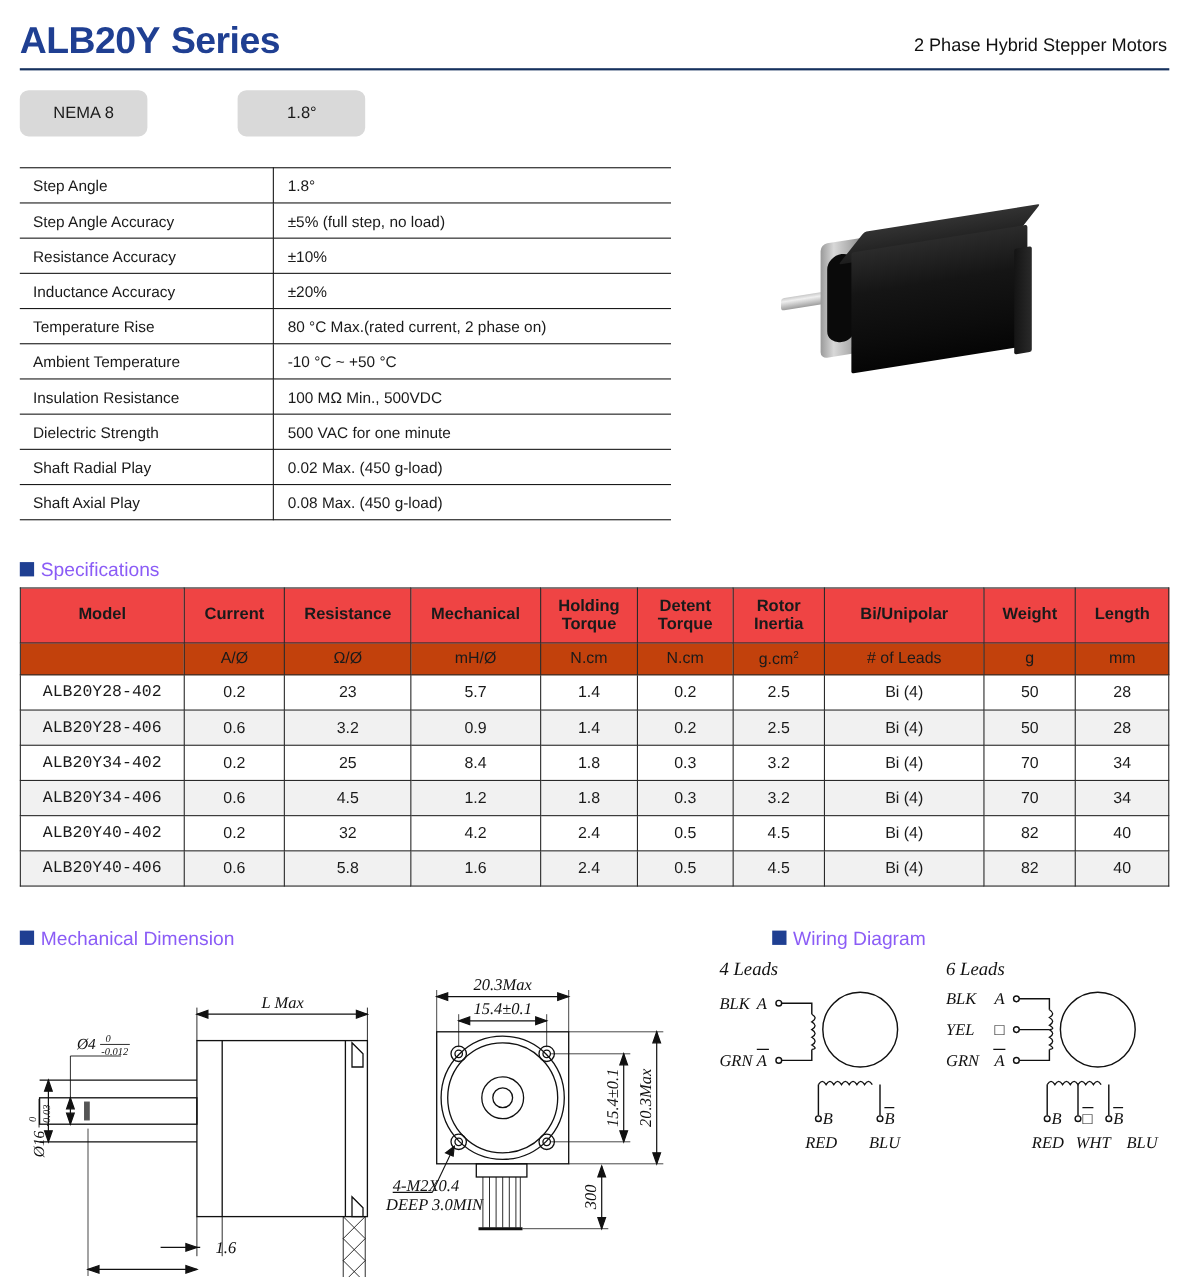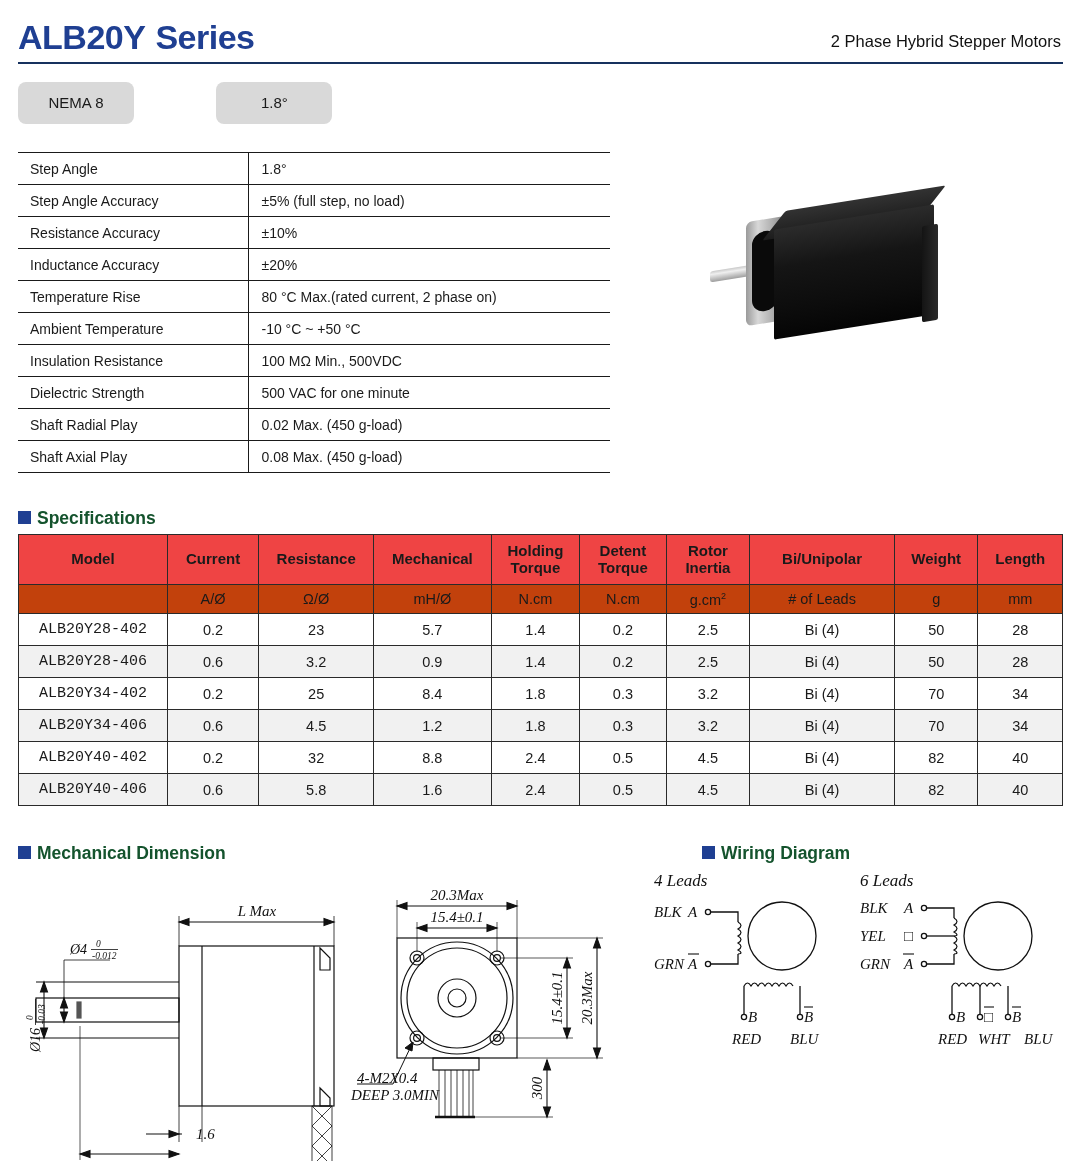--- a/index.html
+++ b/index.html
@@ -92,21 +92,21 @@
     background: linear-gradient(180deg,#c9c9c9 0%,#efefef 30%,#9e9e9e 100%);
     border-radius: 3px; transform: skewY(-9deg);
   }
   .m-rear {
     position: absolute; left: 232px; top: 30px; width: 16px; height: 96px;
     background: linear-gradient(90deg,#141414,#2a2a2a);
     transform: skewY(-9deg); border-radius: 2px;
   }
 
   
-  .sect { position: absolute; font-size: 17.5px; font-weight: bold; color: #14532d; white-space: nowrap; text-align: center; }
+  .sect { position: absolute; font-size: 17.5px; font-weight: normal; color: #8b5cf6; white-space: nowrap; text-align: center; }
   .sect .mark {
     display: inline-block; width: 13px; height: 13px;
     background: #1f3f92; margin-right: 6px; vertical-align: baseline;
   }
 
   
   .spectable {
     position: absolute; left: 18px; top: 534px;
     width: 1045px; border-collapse: collapse; table-layout: fixed;
   }
@@ -294,21 +294,21 @@
         <td>0.3</td>
         <td>3.2</td>
         <td>Bi (4)</td>
         <td>70</td>
         <td>34</td>
       </tr>
       <tr>
         <td class="model">ALB20Y40-402</td>
         <td>0.2</td>
         <td>32</td>
-        <td>8.8</td>
+        <td>4.2</td>
         <td>2.4</td>
         <td>0.5</td>
         <td>4.5</td>
         <td>Bi (4)</td>
         <td>82</td>
         <td>40</td>
       </tr>
       <tr class="alt">
         <td class="model">ALB20Y40-406</td>
         <td>0.6</td>

